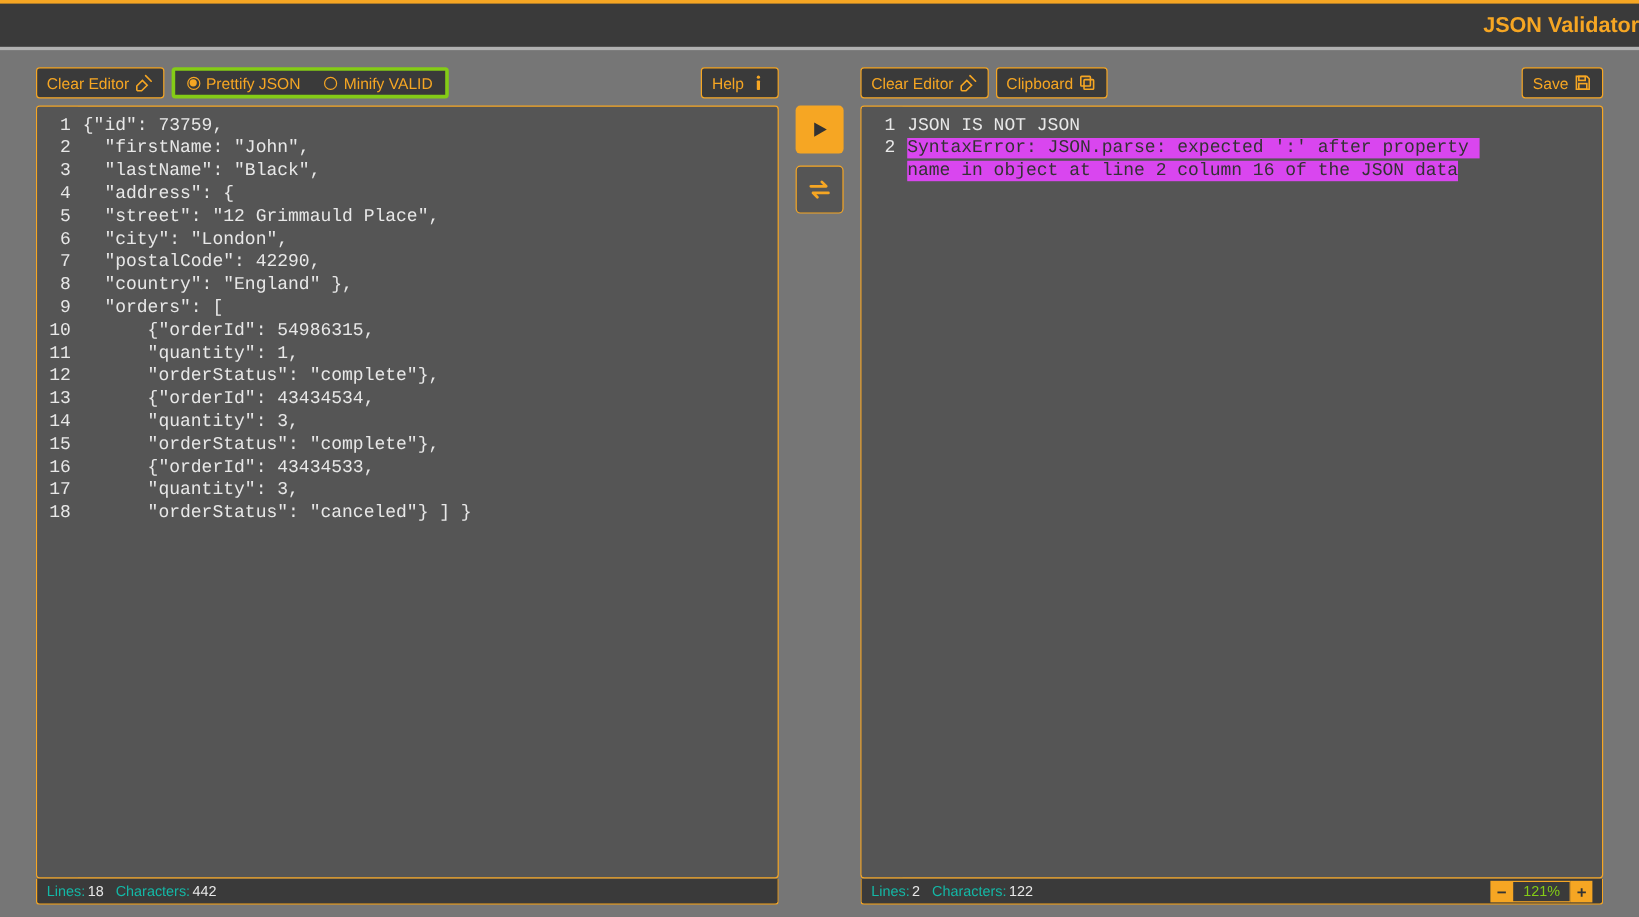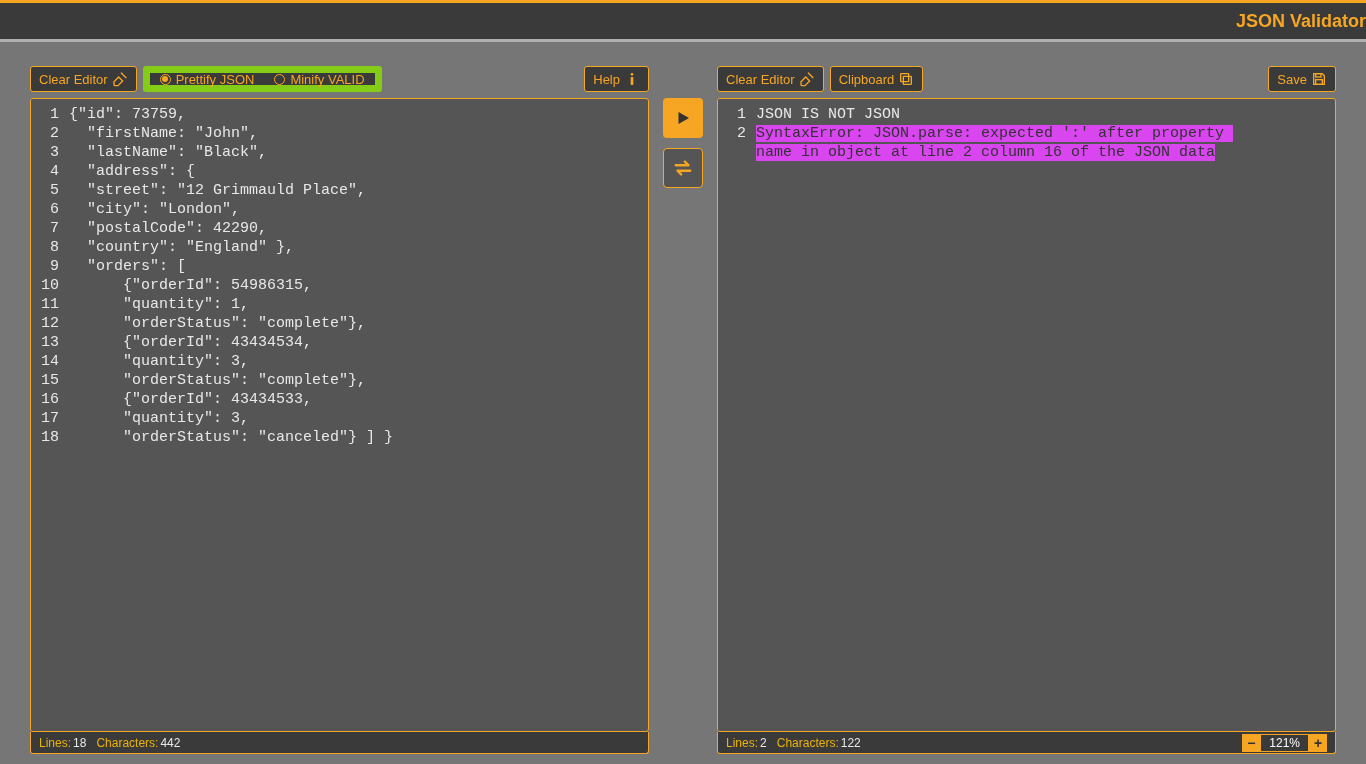--- a/index.html
+++ b/index.html
@@ -19,21 +19,21 @@
   align-items: center;
   justify-content: flex-end;
 }
 .header-title {
   color: #f6a623;
   font-size: 18px;
   font-weight: bold;
 }
 .main {
   display: flex;
-  padding: 24px 30px 10px 30px;
+  padding: 14px 30px 10px 30px;
   gap: 14px;
   height: calc(100% - 42px);
 }
 .panel {
   display: flex;
   flex-direction: column;
   flex: 1;
 }
 .toolbar {
   display: flex;
@@ -50,21 +50,21 @@
   padding: 4px 8px;
   border-radius: 3px;
   cursor: pointer;
   display: inline-flex;
   align-items: center;
   gap: 4px;
   height: 26px;
 }
 .btn-group {
   background: #3a3a3a;
-  border: 7px solid #84cc16;
+  border: 3px solid #84cc16;
   border-radius: 3px;
   display: inline-flex;
   align-items: center;
   height: 26px;
 }
 .btn-group .radio-item {
   color: #f6a623;
   font-size: 13px;
   padding: 4px 10px;
   cursor: pointer;
@@ -127,21 +127,21 @@
   border-top: none;
   border-bottom-left-radius: 3px;
   border-bottom-right-radius: 3px;
   height: 22px;
   display: flex;
   align-items: center;
   padding: 0 8px;
   gap: 10px;
   font-size: 12px;
 }
-.statusbar .lbl { color: #eab308; }
+.statusbar .lbl { color: #14b8a6; }
 .statusbar .val { color: #e8e8e8; margin-left: 2px; }
 .statusbar .spacer { flex: 1; }
 .zoom-ctrl {
   display: flex;
   align-items: center;
 }
 .zoom-btn {
   background: #f6a623;
   color: #333;
   width: 18px;
@@ -149,21 +149,21 @@
   display: inline-flex;
   align-items: center;
   justify-content: center;
   font-weight: bold;
   font-size: 14px;
   cursor: pointer;
 }
 .zoom-val {
   background: #3a3a3a;
   border: 1px solid #f6a623;
-  color: #ffffff;
+  color: #84cc16;
   padding: 0 8px;
   height: 18px;
   display: inline-flex;
   align-items: center;
   font-size: 12px;
 }
 .middle-col {
   display: flex;
   flex-direction: column;
   padding-top: 32px;

